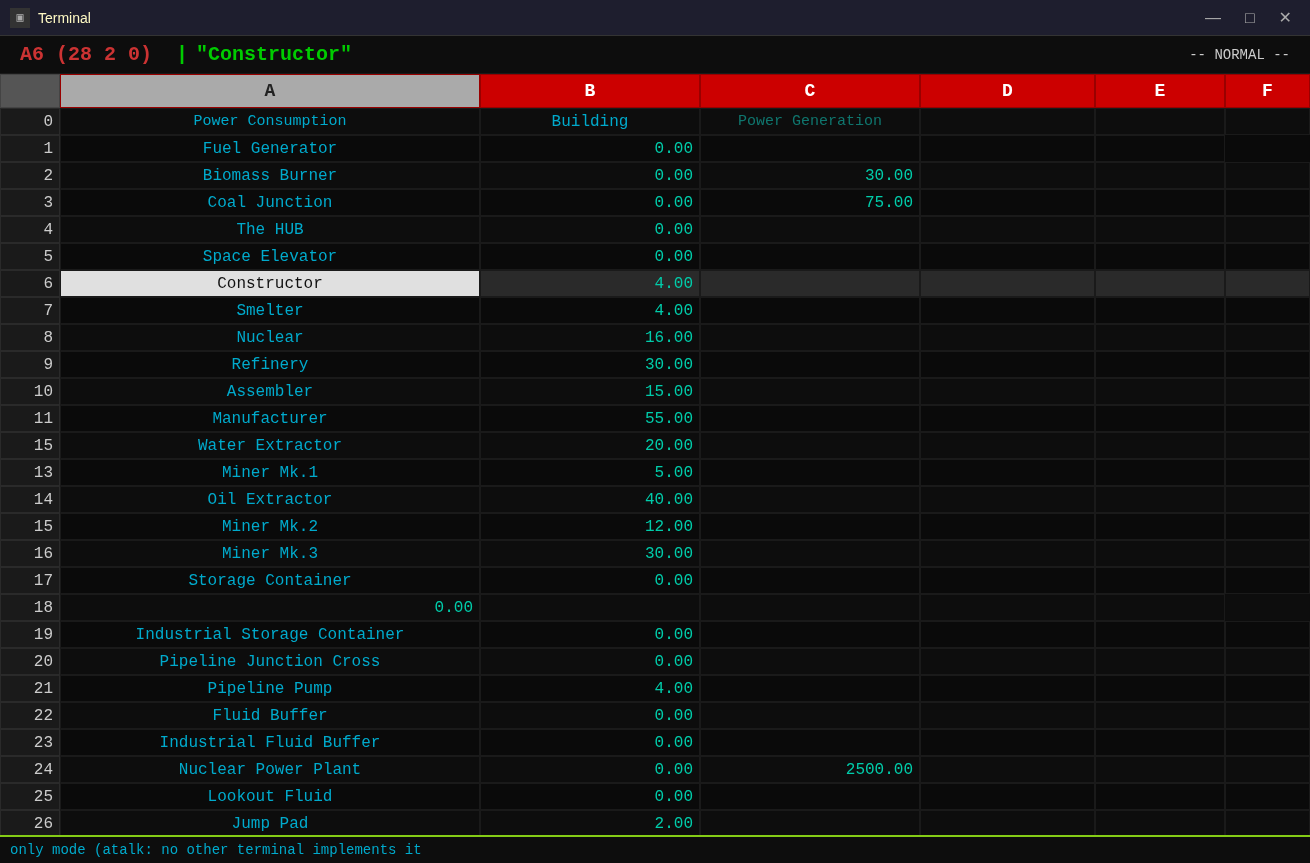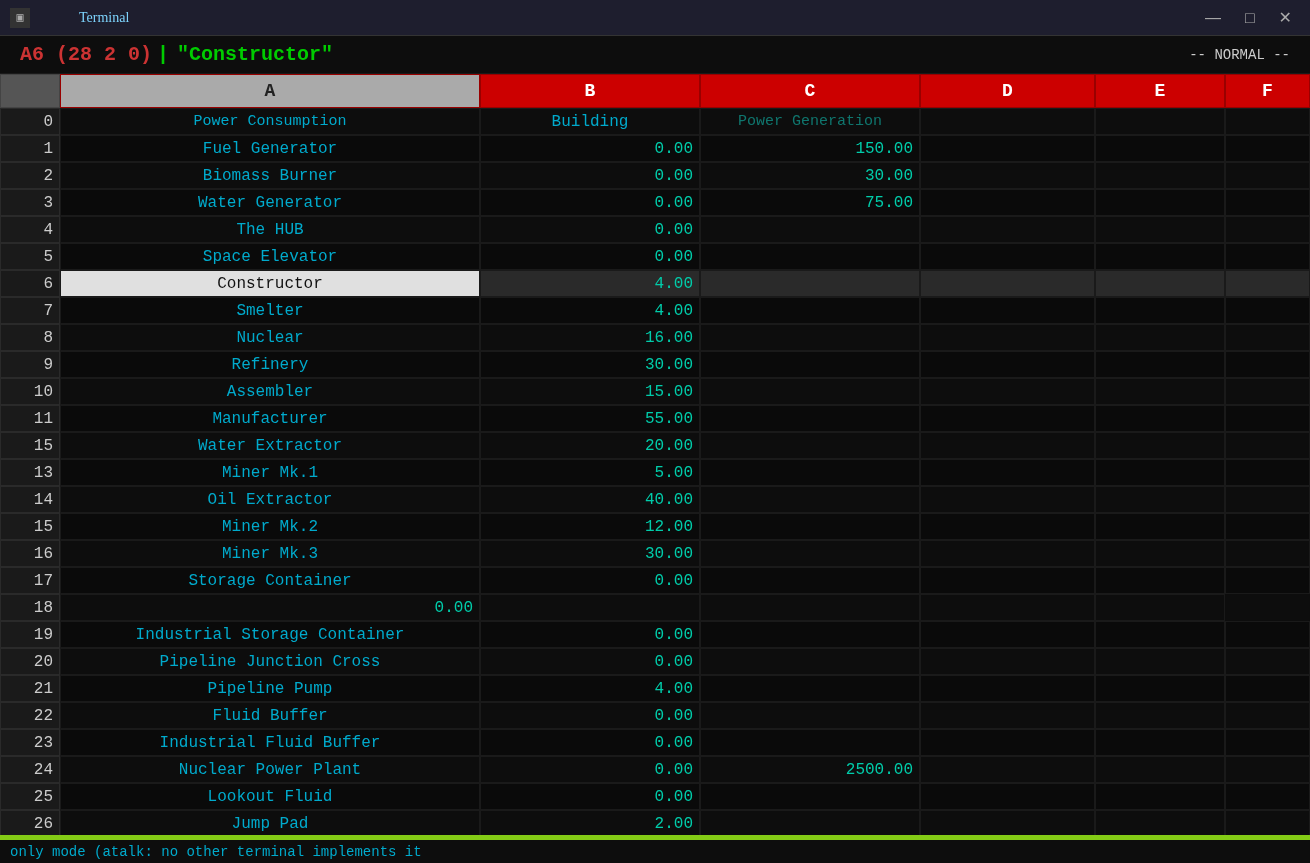--- a/index.html
+++ b/index.html
@@ -29,25 +29,24 @@
     .title-bar-icon {
       width: 20px;
       height: 20px;
       background: #333;
       margin-right: 8px;
       display: flex; align-items: center; justify-content: center;
       font-size: 12px;
       color: #aaa;
     }
     .title-bar-title {
-      color: #7dd3fc;
+      color: #fef9c3;
       font-size: 14px;
-      font-family: Liberation Serif, serif;
+      font-family: Liberation Sans, sans-serif;
       flex: 1;
-      margin-left: 41px;
     }
     .title-bar-controls {
       display: flex;
       gap: 8px;
     }
     .title-bar-btn {
       color: #aaa;
       font-size: 16px;
       cursor: pointer;
       padding: 0 8px;
@@ -64,21 +63,21 @@
       align-items: center;
       padding: 0 20px;
       flex-shrink: 0;
       border-bottom: 1px solid #1a1a1a;
     }
     .cell-ref {
       color: #cc3333;
       font-size: 20px;
       font-weight: bold;
       font-family: 'Courier New', monospace;
-      margin-right: 5px;
+      margin-right: 24px;
     }
     .cell-content {
       color: #00cc00;
       font-size: 20px;
       font-weight: bold;
       font-family: 'Courier New', monospace;
     }
     .mode-indicator {
       margin-left: auto;
       color: #cccccc;
@@ -164,21 +163,21 @@
     .cell.col-d { color: #00ccaa; justify-content: flex-end; }
     .cell.col-e { color: #00ccaa; justify-content: flex-end; }
     .cell.col-f { color: #00ccaa; justify-content: flex-end; }
 
     .bottom-bar {
       background: #0d0d0d;
       height: 28px;
       display: flex;
       align-items: center;
       padding: 0 10px;
-      border-top: 5px solid #84cc16;
+      border-top: 2px solid #84cc16;
       flex-shrink: 0;
     }
     .bottom-text {
       color: #00aacc;
       font-size: 14px;
       font-family: 'Courier New', monospace;
     }
   </style>
 </head>
 <body>
@@ -221,37 +220,36 @@
           <div class="cell col-a">Building</div>
           <div class="cell col-c" style="color: #0f766e; justify-content: center; font-size: 15px;">Power Generation</div>
           <div class="cell col-d"></div>
           <div class="cell col-e"></div>
           <div class="cell col-f"></div>
         </div>
         <div class="data-row">
           <div class="cell row-num">1</div>
           <div class="cell col-a">Fuel Generator</div>
           <div class="cell col-b">0.00</div>
-          <div class="cell col-c">150.00</div>
           <div class="cell col-d"></div>
           <div class="cell col-e"></div>
           <div class="cell col-f"></div>
         </div>
         <div class="data-row">
           <div class="cell row-num">2</div>
           <div class="cell col-a">Biomass Burner</div>
           <div class="cell col-b">0.00</div>
           <div class="cell col-c">30.00</div>
           <div class="cell col-d"></div>
           <div class="cell col-e"></div>
           <div class="cell col-f"></div>
         </div>
         <div class="data-row">
           <div class="cell row-num">3</div>
-          <div class="cell col-a">Water Generator</div>
+          <div class="cell col-a">Coal Junction</div>
           <div class="cell col-b">0.00</div>
           <div class="cell col-c">75.00</div>
           <div class="cell col-d"></div>
           <div class="cell col-e"></div>
           <div class="cell col-f"></div>
         </div>
         <div class="data-row">
           <div class="cell row-num">4</div>
           <div class="cell col-a">The HUB</div>
           <div class="cell col-b">0.00</div>

